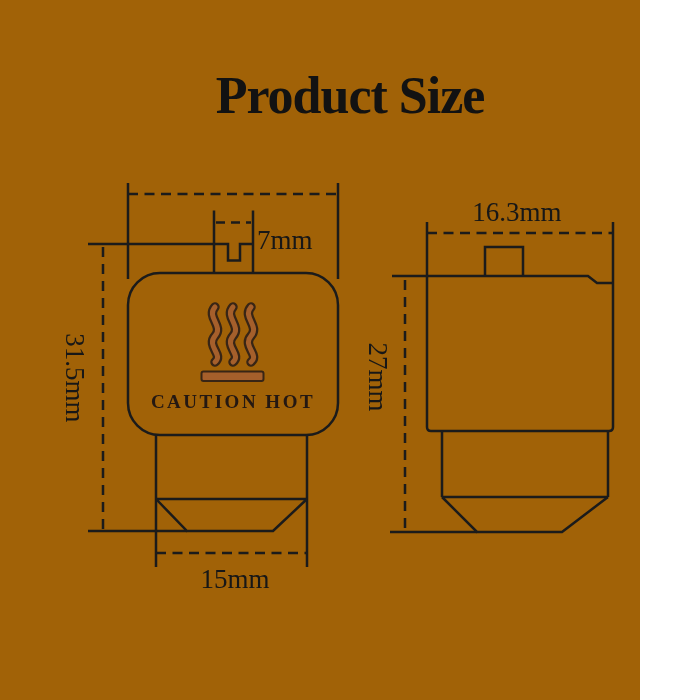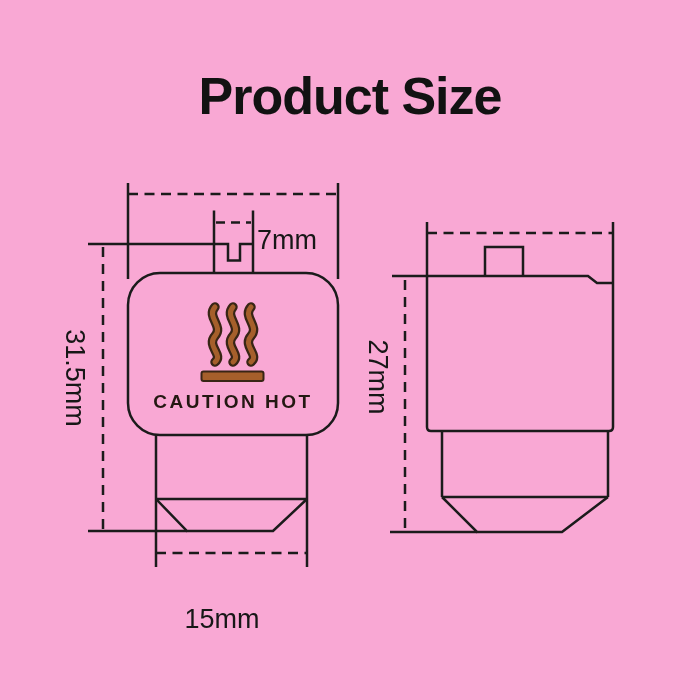--- a/index.html
+++ b/index.html
@@ -1,17 +1,17 @@
 <!DOCTYPE html>
 <html><head>
 <meta charset="utf-8">
 <style>
   html,body{margin:0;padding:0;background:#ffffff;}
-  .page{position:relative;width:700px;height:700px;background:#f9a8d4;overflow:hidden;
-        font-family:Liberation Sans, sans-serif;}
+  .page{position:relative;width:640px;height:700px;background:#a16207;overflow:hidden;
+        font-family:Liberation Serif, serif;}
   .title{position:absolute;left:0;top:66px;width:700px;margin:0;text-align:center;
          font-size:52px;font-weight:700;letter-spacing:-1px;color:#121212;}
   svg.drawing{position:absolute;left:0;top:0;}
   .dim{position:absolute;font-size:27px;color:#171717;white-space:nowrap;
        transform:translate(-50%,-50%);}
   .dim.vertical{transform:translate(-50%,-50%) rotate(90deg);}
   .dim.left-anchored{transform:translate(0,-50%);margin-top:17px;}
   .caution-text{position:absolute;left:233px;top:402px;transform:translate(-50%,-50%);
        font-size:19px;font-weight:700;letter-spacing:2.5px;color:#241812;white-space:nowrap;text-align:center;}
 </style>
@@ -71,18 +71,19 @@
         <path d="M392,276 H588 L597,283 H613"></path>
         <path d="M613,283 V427 Q613,431 609,431 H431 Q427,431 427,427 V276"></path>
         <path d="M442,431 V497 M608,431 V497 M442,497 H608"></path>
         <path d="M442,497 L477,532 H562 L608,497"></path>
       </g>
     </g>
   </svg>
 
   <div class="dim left-anchored" style="left:257px;top:223px;">7mm</div>
   <div class="dim vertical" style="left:74px;top:378px;">31.5mm</div>
-  <div class="dim" style="left:222px;top:579px;margin-top:40px;">15mm</div>
+  <div class="dim" style="left:235px;top:579px;">15mm</div>
+  <div class="dim" style="left:517px;top:212px;">16.3mm</div>
   <div class="dim vertical" style="left:377px;top:377px;">27mm</div>
 
   <div class="caution-text">CAUTION HOT</div>
 
 </div>
 
 </body></html>

